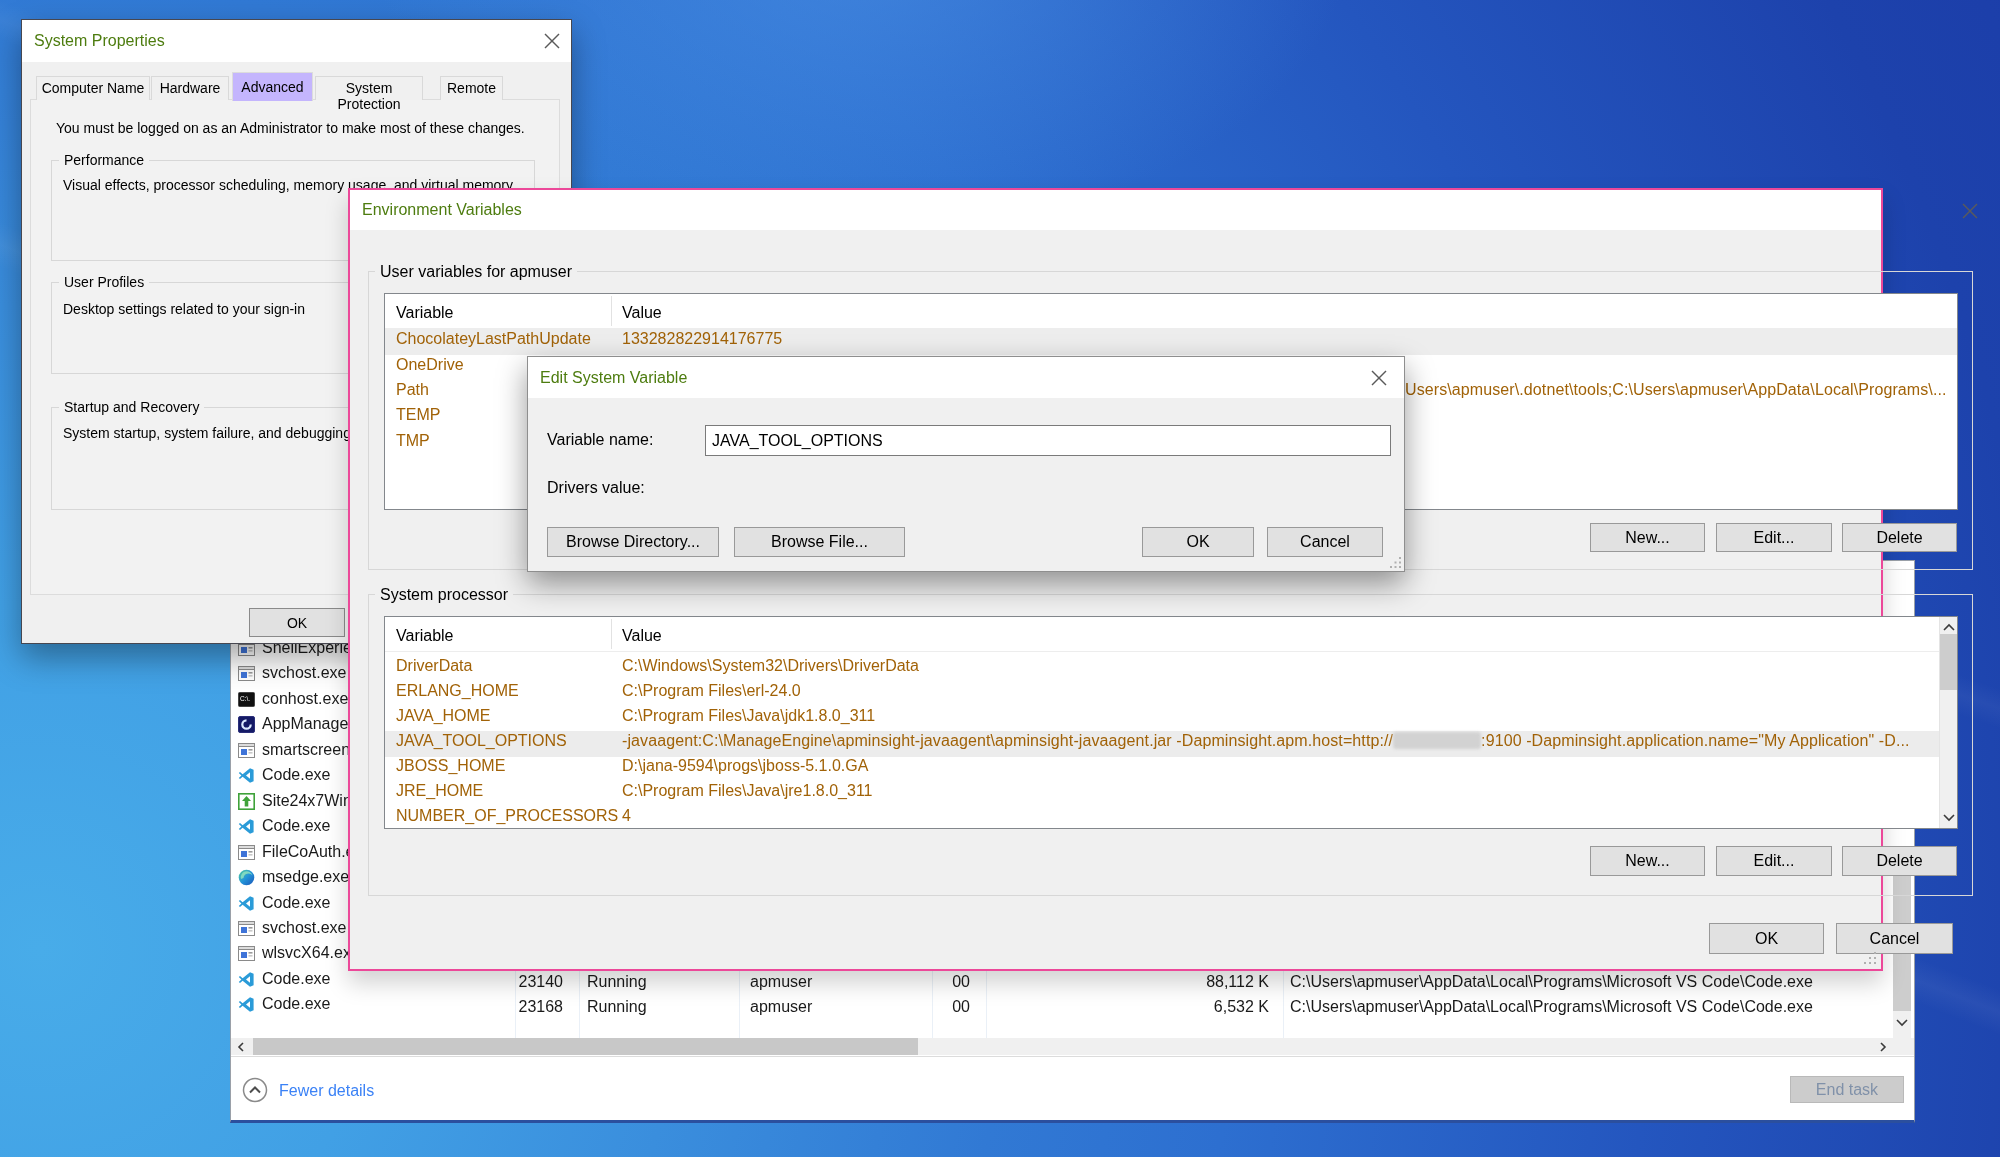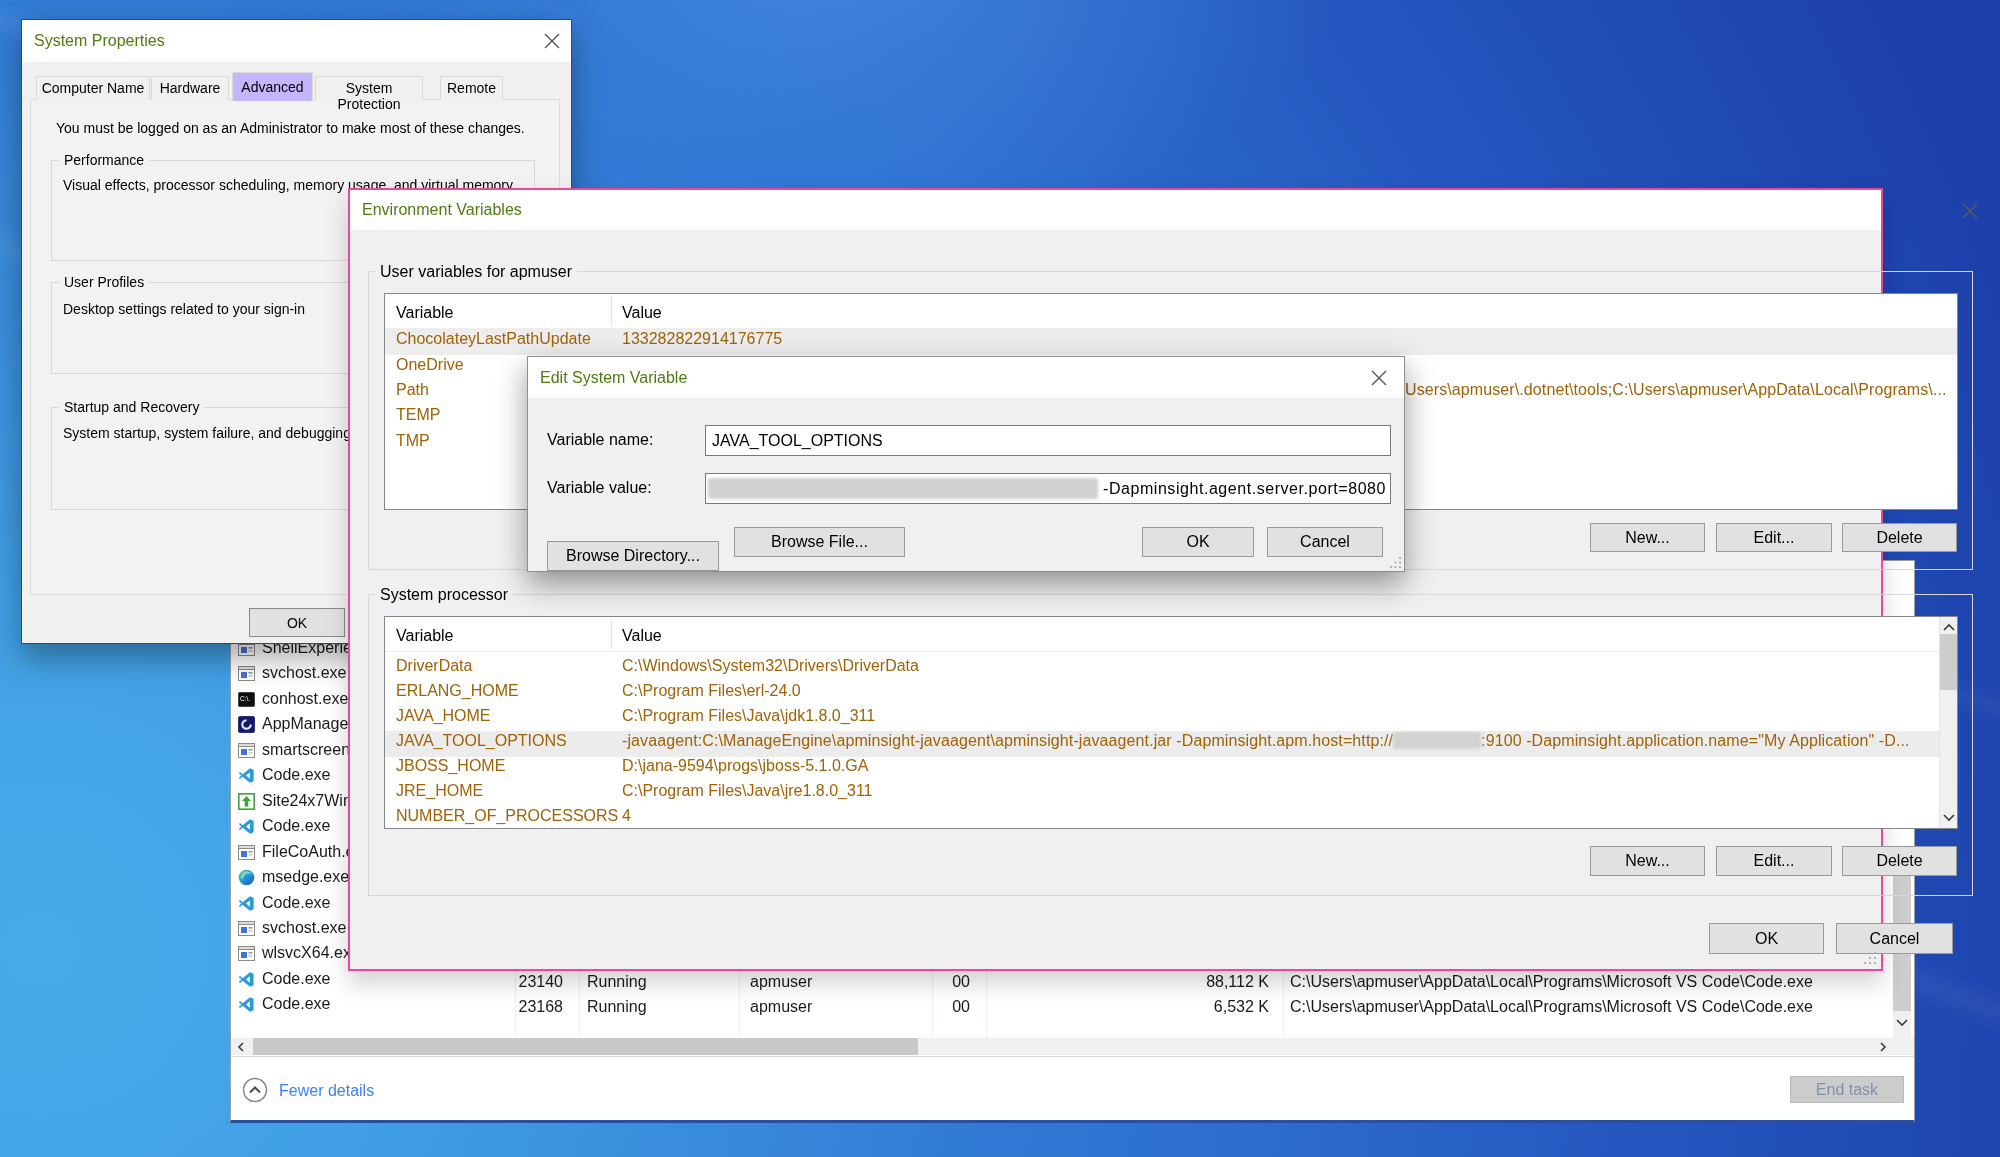--- a/index.html
+++ b/index.html
@@ -333,26 +333,22 @@
   <div class="titlebar" style="height:41px;"></div>
   <div class="titletext" style="left:12px; top:12px;">Edit System Variable</div>
   <svg class="closex" style="left:843px; top:13px;" width="16" height="16">
     <line x1="1" y1="1" x2="15" y2="15" stroke="#5a5a5a" stroke-width="1.4"></line>
     <line x1="15" y1="1" x2="1" y2="15" stroke="#5a5a5a" stroke-width="1.4"></line>
   </svg>
   <div class="abs" style="left:19px; top:74px; font-size:16px;">Variable name:</div>
   <div class="abs" style="left:177px; top:68px; width:686px; height:31px; background:#fff; border:1px solid #7a7a7a;">
     <div class="abs" style="left:6px; top:6px; font-size:16px;">JAVA_TOOL_OPTIONS</div>
   </div>
-  <div class="abs" style="left:19px; top:122px; font-size:16px;">Variable value:</div>
-  <div class="abs" style="left:177px; top:116px; width:686px; height:31px; background:#fff; border:1px solid #7a7a7a;">
-    <div class="abs" style="left:2px; top:4px; width:390px; height:21px; background:#d0d0d0; border-radius:3px; filter:blur(1.5px);"></div>
-    <div class="abs" style="right:4px; top:6px; font-size:16px; letter-spacing:0.55px; white-space:nowrap;">-Dapminsight.agent.server.port=8080</div>
-  </div>
-  <div class="btn" style="left:19px; top:184px; width:172px; height:30px;">Browse Directory...</div>
+  <div class="abs" style="left:19px; top:122px; font-size:16px;">Drivers value:</div>
+  <div class="btn" style="left:19px; top:170px; width:172px; height:30px;">Browse Directory...</div>
   <div class="btn" style="left:206px; top:170px; width:171px; height:30px;">Browse File...</div>
   <div class="btn" style="left:614px; top:170px; width:112px; height:30px;">OK</div>
   <div class="btn" style="left:739px; top:170px; width:116px; height:30px;">Cancel</div>
   <svg class="abs" style="right:2px; bottom:2px;" width="12" height="12">
     <g fill="#b0b0b0">
         <rect x="9" y="9" width="2" height="2"></rect>
         <rect x="9" y="4.5" width="2" height="2"></rect>
         <rect x="4.5" y="9" width="2" height="2"></rect>
         <rect x="9" y="0" width="2" height="2"></rect>
         <rect x="4.5" y="4.5" width="2" height="2"></rect>

